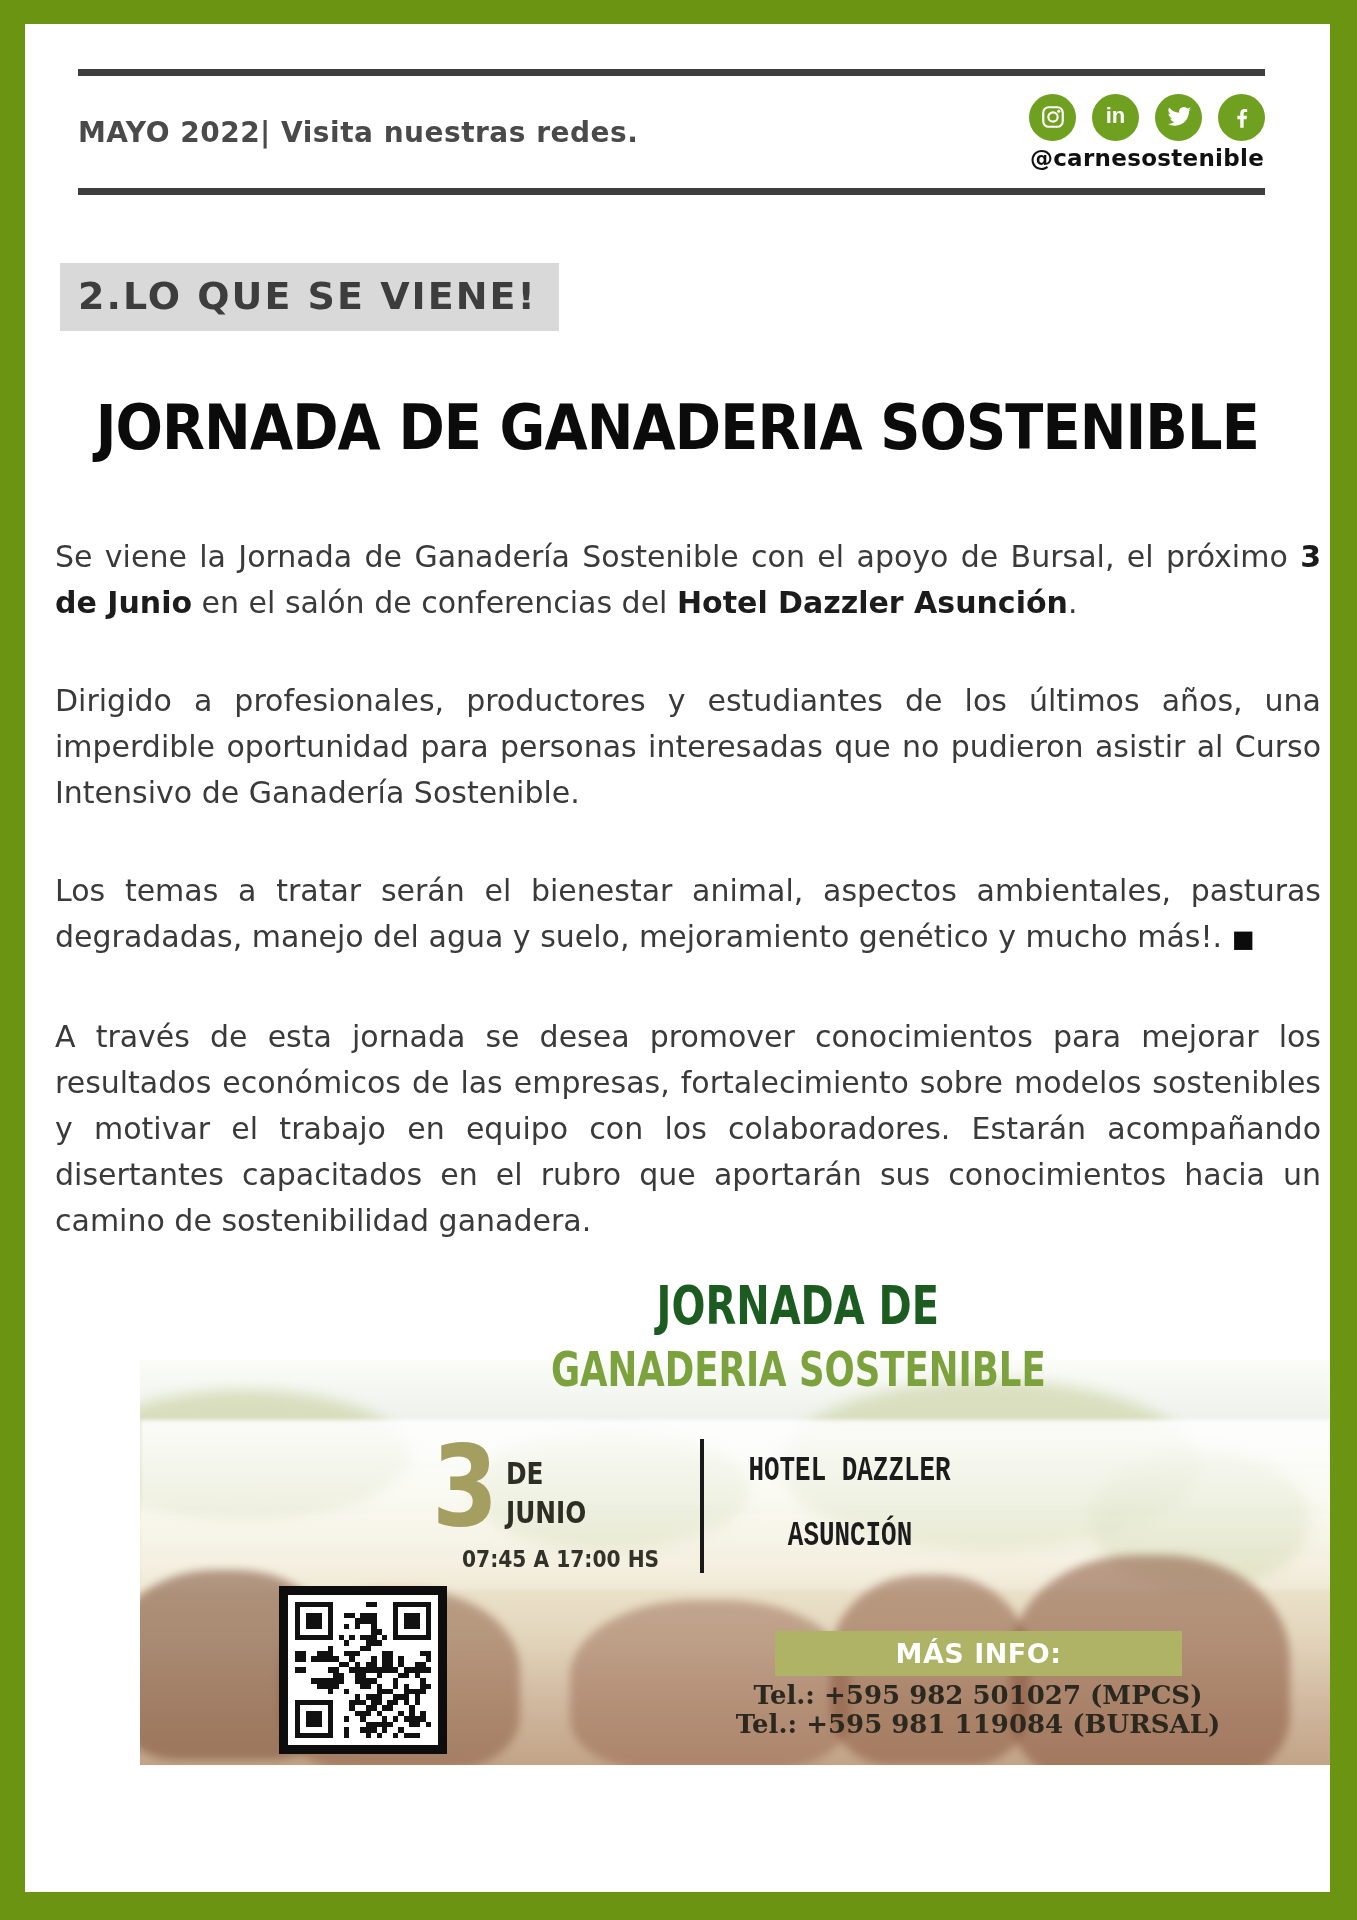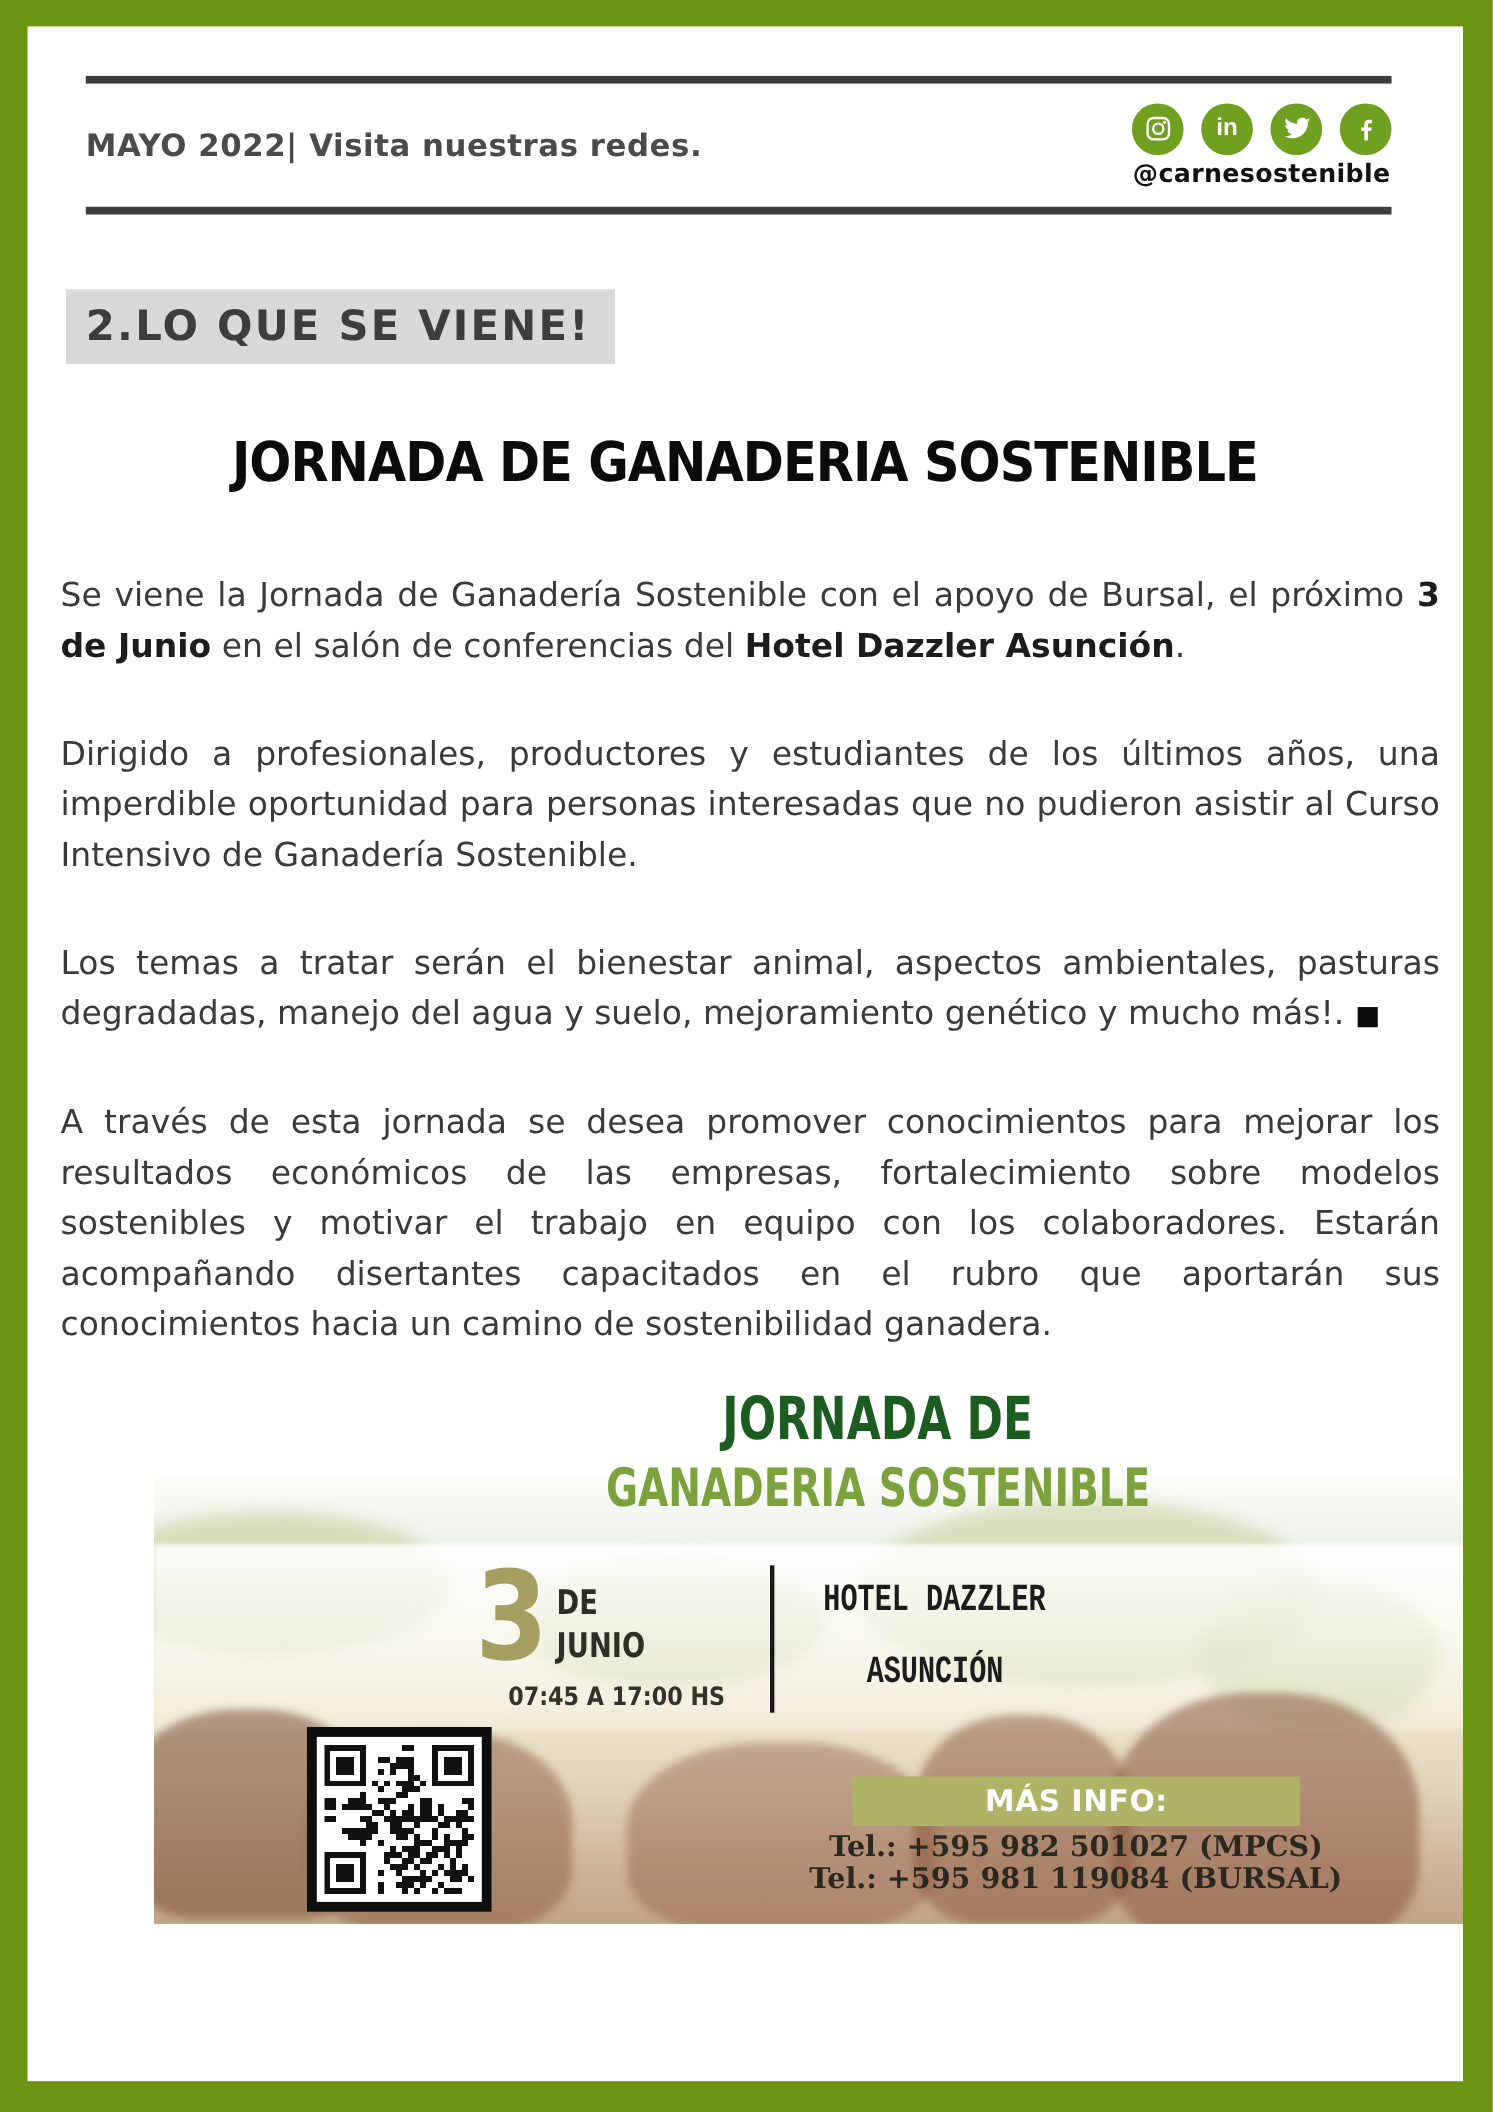--- a/index.html
+++ b/index.html
@@ -18,25 +18,25 @@
   .icon-circle svg { display:block; }
   .in-glyph { color:#fff; font-weight:bold; font-size:22px; font-family:"Liberation Sans", sans-serif; margin-top:-2px;}
   .handle { font-size:23px; font-weight:bold; color:#111; letter-spacing:0.3px; }
 
   
   .section-label-wrap { margin:68px 0 0 35px; }
   .section-label { display:inline-block; background:#d9d9d9; color:#3d3d3d; font-size:38px; font-weight:bold;
                    letter-spacing:2px; padding:11px 22px 13px 18px; }
 
   
-  .article-title { margin-top:60px; text-align:center; font-size:50px; color:#0b0b0b; font-weight:bold; }
+  .article-title { margin-top:60px; text-align:center; font-size:62px; color:#0b0b0b; font-weight:bold; }
   .article-title span { display:inline-block; transform:scaleX(0.9); letter-spacing:-1px; white-space:nowrap; }
 
   
-  p.body { margin:52px 21px 0 30px; font-size:30px; line-height:46px; color:#3a3a3a; text-align:justify; }
+  p.body { margin:52px 9px 0 30px; font-size:30px; line-height:46px; color:#3a3a3a; text-align:justify; }
   p.body.first { margin-top:70px; }
   p.body b { color:#1c1c1c; }
   .end-square { font-size:24px; color:#0c0c0c; margin-left:10px; letter-spacing:0; }
 
   
   .flyer { position:relative; width:1316px; height:493px; margin:28px 0 0 115px; background:#ffffff; overflow:hidden; }
   .photo { position:absolute; left:0; right:0; top:88px; bottom:0; z-index:0;
            background:linear-gradient(180deg,#fbfcf8 0%,#eef2ec 14%,#f2f2df 32%,#efe8d0 50%,#e3d6bd 68%,#d0b89e 85%,#c2a488 100%); }
   .blob { position:absolute; border-radius:50%; filter:blur(7px); }
   .t1 { left:-60px;  top:30px;  width:330px; height:130px; background:#ccd2a4; opacity:.65; }

